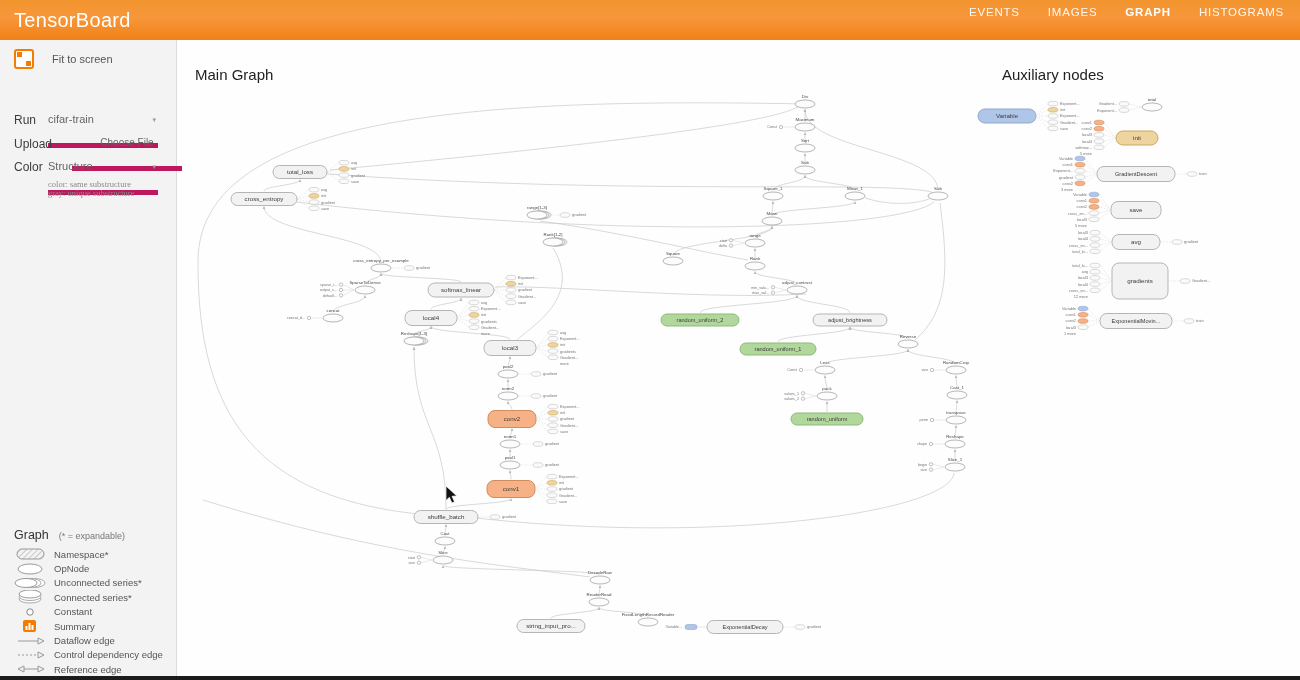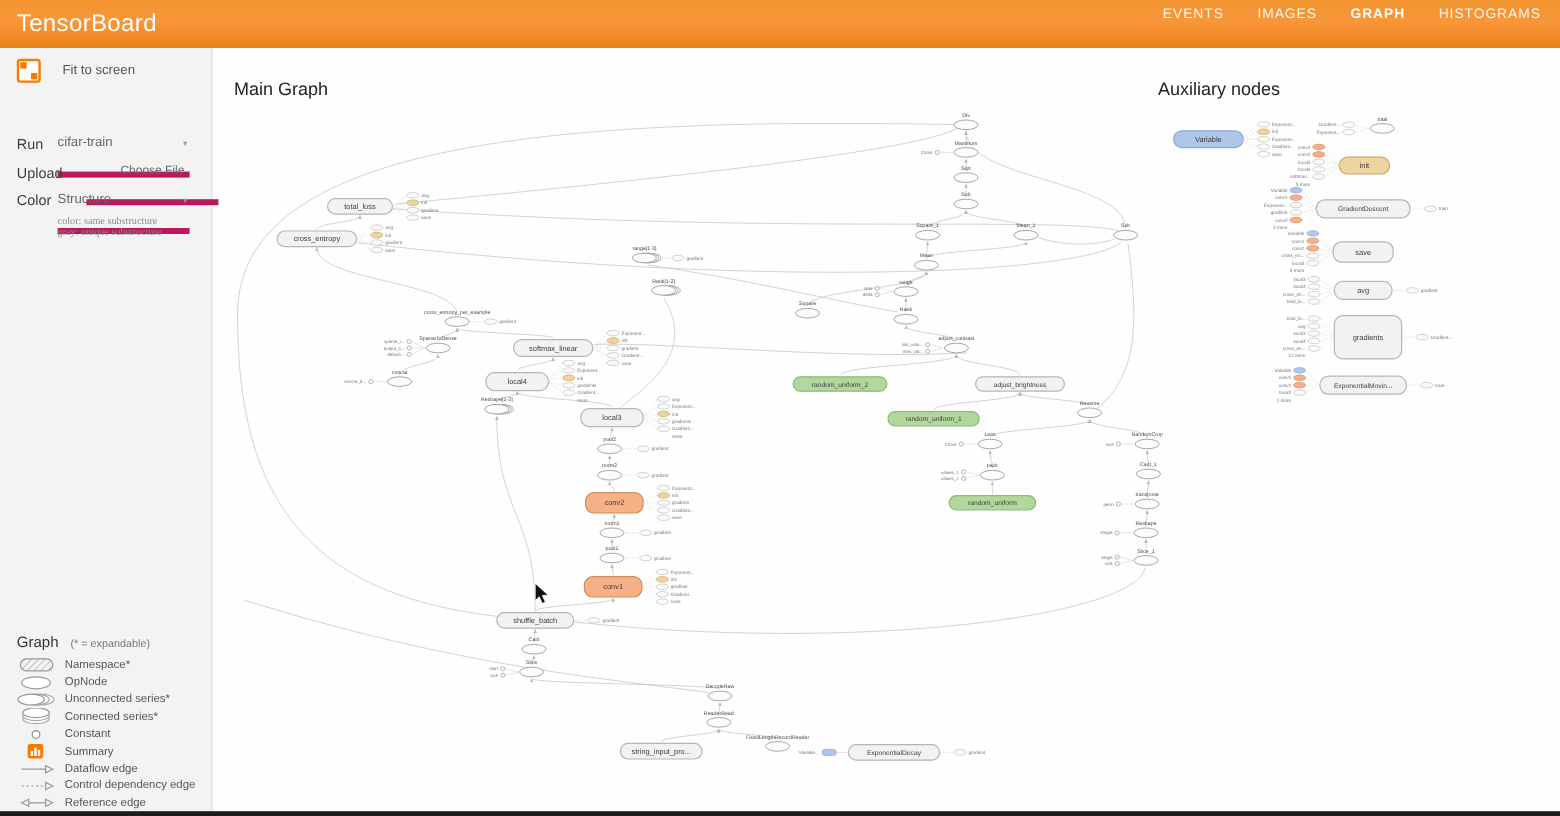--- a/index.html
+++ b/index.html
@@ -30,21 +30,21 @@
   .legend-head{display:flex;align-items:baseline;gap:10px;margin-bottom:5px;}
   .legend-title{font-size:12.5px;color:#333;}
   .legend-note{font-size:9px;color:#777;}
   .legend-row{display:flex;align-items:center;height:14.4px;gap:6px;}
   .legend-row .sh{width:34px;flex:0 0 34px;display:flex;justify-content:center;}
   .legend-row .lb{font-size:9.5px;color:#555;white-space:nowrap;}
   
   .graph-wrap{position:absolute;left:176px;top:40px;width:1124px;height:636px;background:#fefefe;}
   .graph-title{position:absolute;z-index:10;font-size:15px;color:#222;}
   #main-title{left:195px;top:66px;}
-  #aux-title{left:965px;top:66px;}
+  #aux-title{left:1002px;top:66px;}
   #graph-svg{position:absolute;left:0;top:40px;z-index:5;}
   .bottom-edge{position:absolute;left:0;bottom:0;width:1300px;height:4px;background:#1c1c1c;z-index:40;}
   svg text{font-family:"Liberation Sans",sans-serif;}
 </style>
 </head>
 <body>
 
 <div class="header">
   <div class="title">TensorBoard</div>
   <nav>

